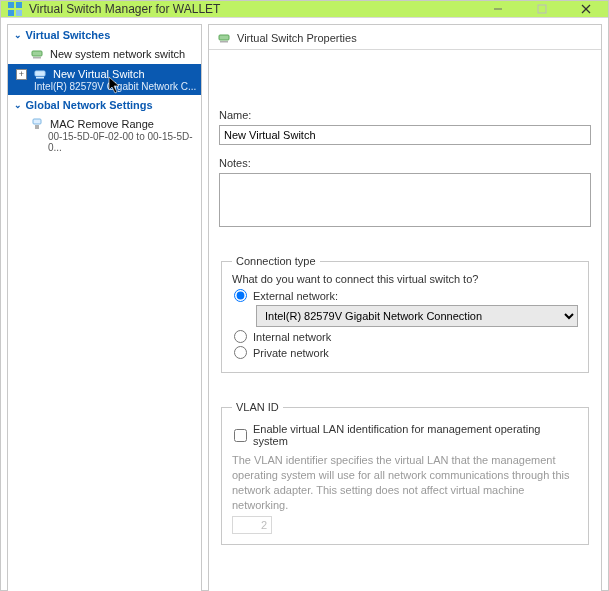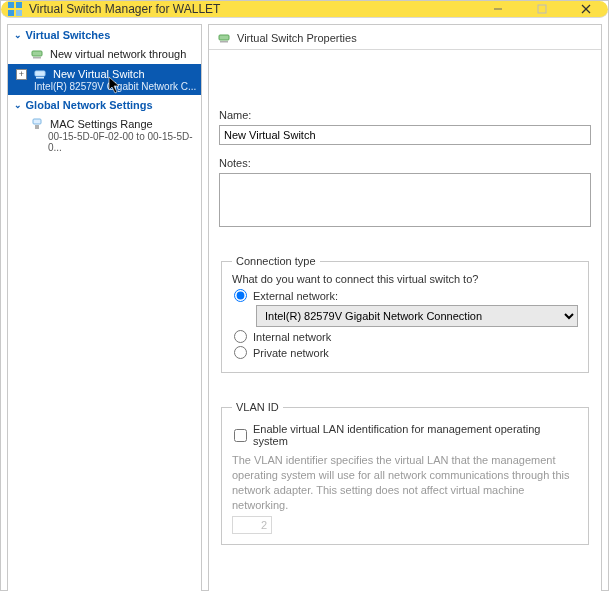--- a/index.html
+++ b/index.html
@@ -1,18 +1,18 @@
 <!DOCTYPE html>
 <html><head>
 <meta charset="utf-8">
 <style>
   * { box-sizing: border-box; font-family: "Segoe UI", Tahoma, sans-serif; }
   body { margin: 0; background: #fff; width: 609px; height: 591px; overflow: hidden; }
   .window { width: 609px; height: 591px; border: 1px solid #c8c8c8; display: flex; flex-direction: column; background:#fff;}
-  .titlebar { height: 30px; display: flex; align-items: center; padding-left: 6px; border-bottom: 1px solid #d9d9d9; background:#fde047;border-radius:9px;}
+  .titlebar { height: 30px; display: flex; align-items: center; padding-left: 6px; border-bottom: 1px solid #d9d9d9; background:#bef264;}
   .titlebar .icon { width: 16px; height: 16px; margin-right: 6px; }
   .titlebar .title { font-size: 12px; color: #333; flex: 1; }
   .winbtns { display: flex; height: 100%; }
   .winbtn { width: 44px; display: flex; align-items: center; justify-content: center; font-size: 11px; color:#666;}
   .winbtn.close { color:#333; }
   .content { flex: 1; display: flex; padding: 6px 6px 0 6px; gap:6px;}
   .leftpane { width: 195px; border: 1px solid #c8c8c8; background: #fff; font-size: 11px; overflow:hidden;}
   .rightpane { flex: 1; border: 1px solid #c8c8c8; background: #fff; display:flex; flex-direction:column;gap:43px;}
   .section-head { color: #0a59b1; font-weight: bold; padding: 4px 4px 3px 6px; display:flex; align-items:center; gap:4px;}
   .section-head .chev { font-size:9px; color:#0a59b1;}
@@ -88,21 +88,21 @@
         <span class="chev">⌄</span>
         <span>Virtual Switches</span>
       </div>
       <div class="tree-item">
         <span class="icon-sq">
             <svg width="14" height="14">
               <rect x="2" y="4" width="10" height="5" rx="1" fill="#9ed29a" stroke="#5fa85b"></rect>
               <rect x="3" y="10" width="8" height="1.5" fill="#b0b0b0"></rect>
             </svg>
           </span>
-        <span>New virtual network through</span>
+        <span>New system network switch</span>
       </div>
       <div class="tree-item selected" style="position:relative;">
         <div class="row1">
           <span class="plusbox">+</span>
           <span class="icon-sq">
               <svg width="14" height="14">
                 <rect x="2" y="4" width="10" height="5" rx="1" fill="#cfe9ff" stroke="#a7d1f5"></rect>
                 <rect x="3" y="10" width="8" height="1.5" fill="#cfe9ff"></rect>
               </svg>
             </span>
@@ -118,21 +118,21 @@
         <span>Global Network Settings</span>
       </div>
       <div class="tree-item" style="display:block; padding-left:22px;">
         <div class="row1">
           <span class="icon-sq">
               <svg width="14" height="14">
                 <rect x="3" y="2" width="8" height="5" rx="1" fill="#dceeff" stroke="#7fb6e2"></rect>
                 <rect x="5" y="8" width="4" height="4" fill="#b0b0b0"></rect>
               </svg>
             </span>
-          <span>MAC Settings Range</span>
+          <span>MAC Remove Range</span>
         </div>
         <div class="sub" style="color:#555;">00-15-5D-0F-02-00 to 00-15-5D-0...</div>
       </div>
     </div>
 
     <div class="rightpane">
       <div class="right-head">
         <span class="icon-sq">
             <svg width="14" height="14">
               <rect x="2" y="4" width="10" height="5" rx="1" fill="#9ed29a" stroke="#5fa85b"></rect>

